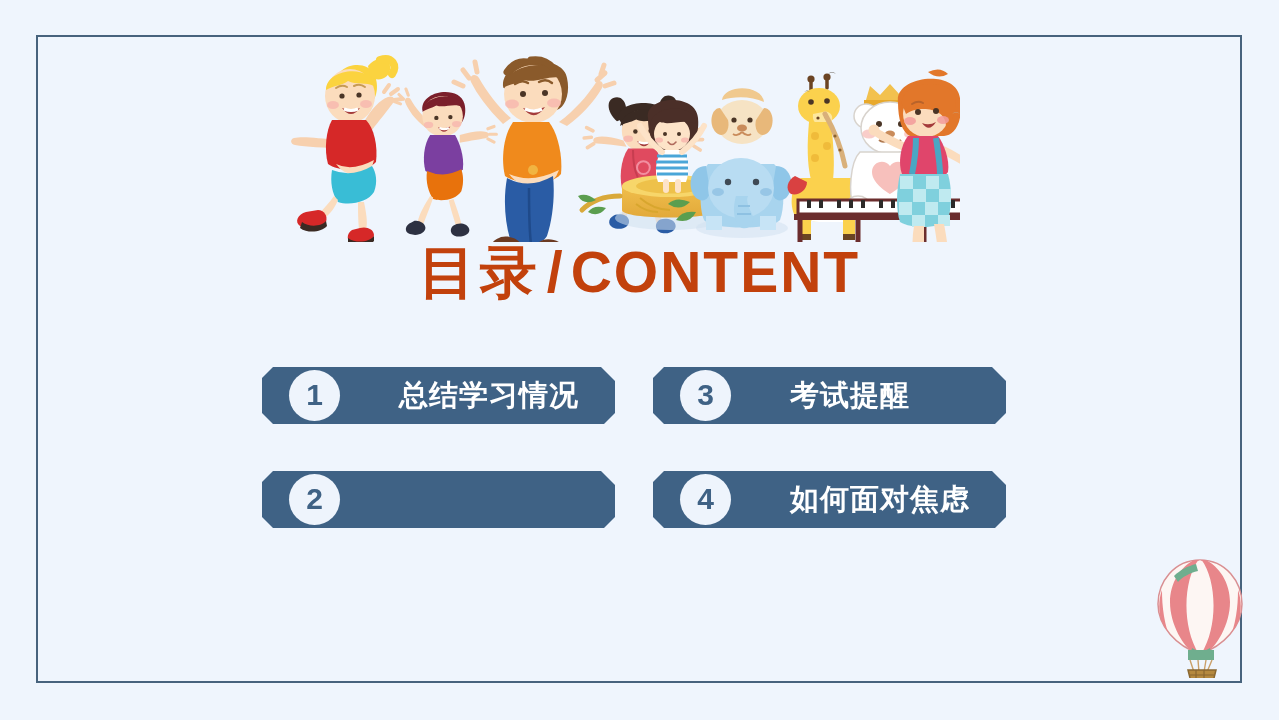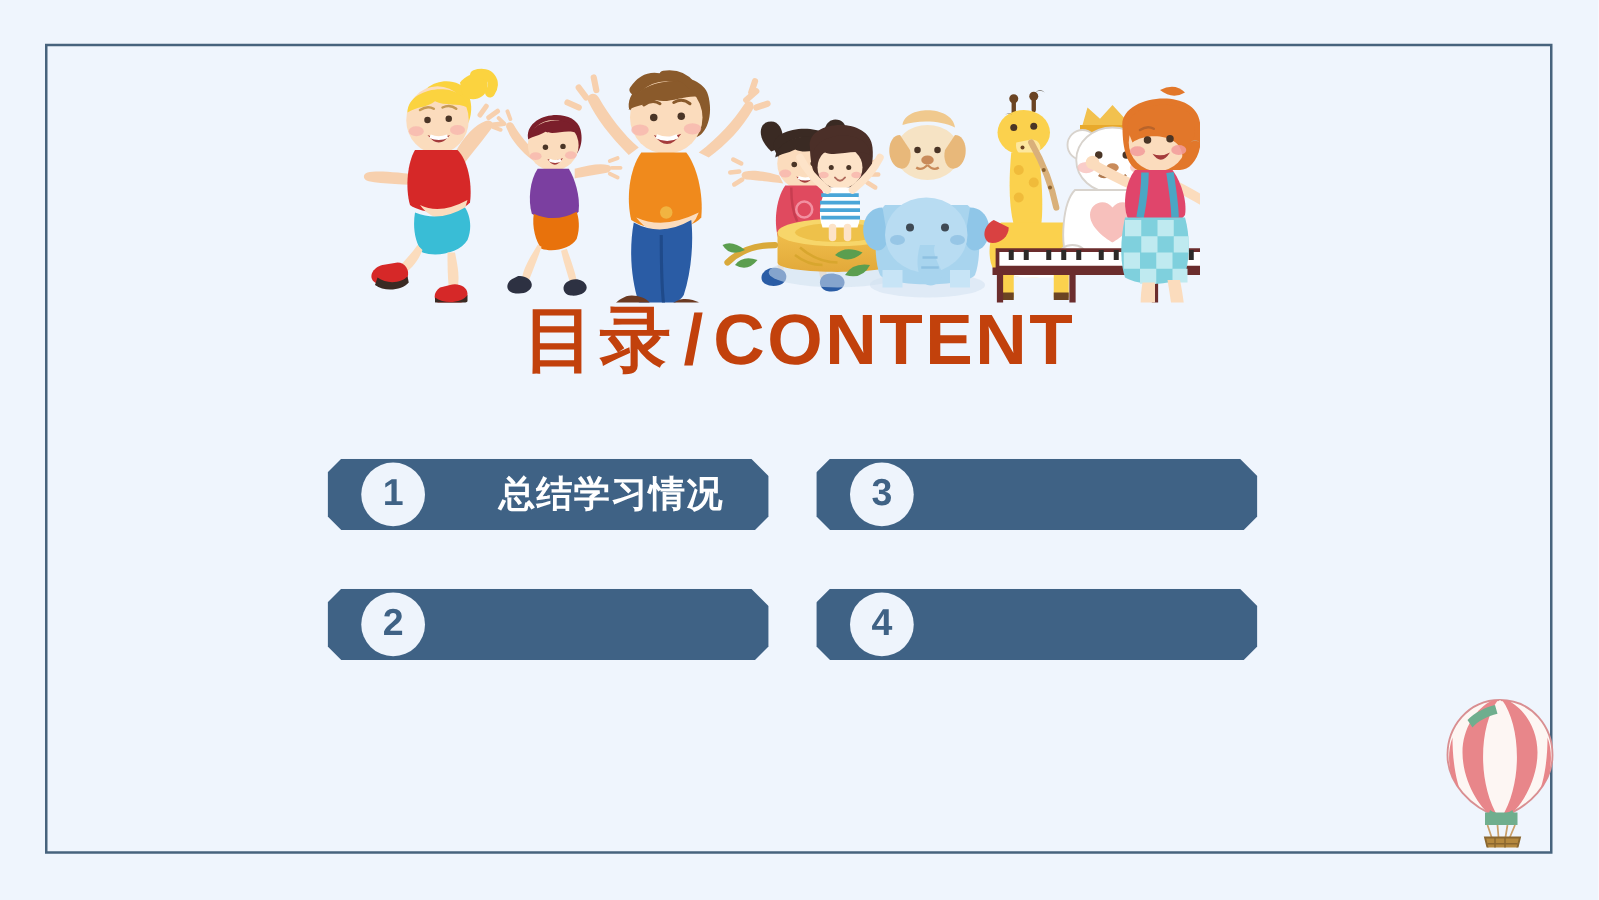--- a/index.html
+++ b/index.html
@@ -496,38 +496,40 @@
           <span class="badge-num">1</span>
         </div>
         <div class="item-label">总结学习情况</div>
       </div>
 
       <div class="menu-item">
         <div class="bar"></div>
         <div class="badge">
           <span class="badge-num">3</span>
         </div>
+        <div class="item-label">考试提醒</div>
       </div>
 
     </div>
 
     <div class="menu-row">
 
       <div class="menu-item">
         <div class="bar"></div>
         <div class="badge">
           <span class="badge-num">2</span>
         </div>
       </div>
 
       <div class="menu-item">
         <div class="bar"></div>
         <div class="badge">
           <span class="badge-num">4</span>
         </div>
+        <div class="item-label">如何面对焦虑</div>
       </div>
 
     </div>
   </div>
 
   <div id="balloon">
     <svg viewBox="0 0 100 122" xmlns="http://www.w3.org/2000/svg">
       <defs>
         <clipPath id="envClip">
           <path d="M50 4 C76 4 92 26 92 48 C92 70 74 90 50 98 C26 90 8 70 8 48 C8 26 24 4 50 4 Z"></path>

